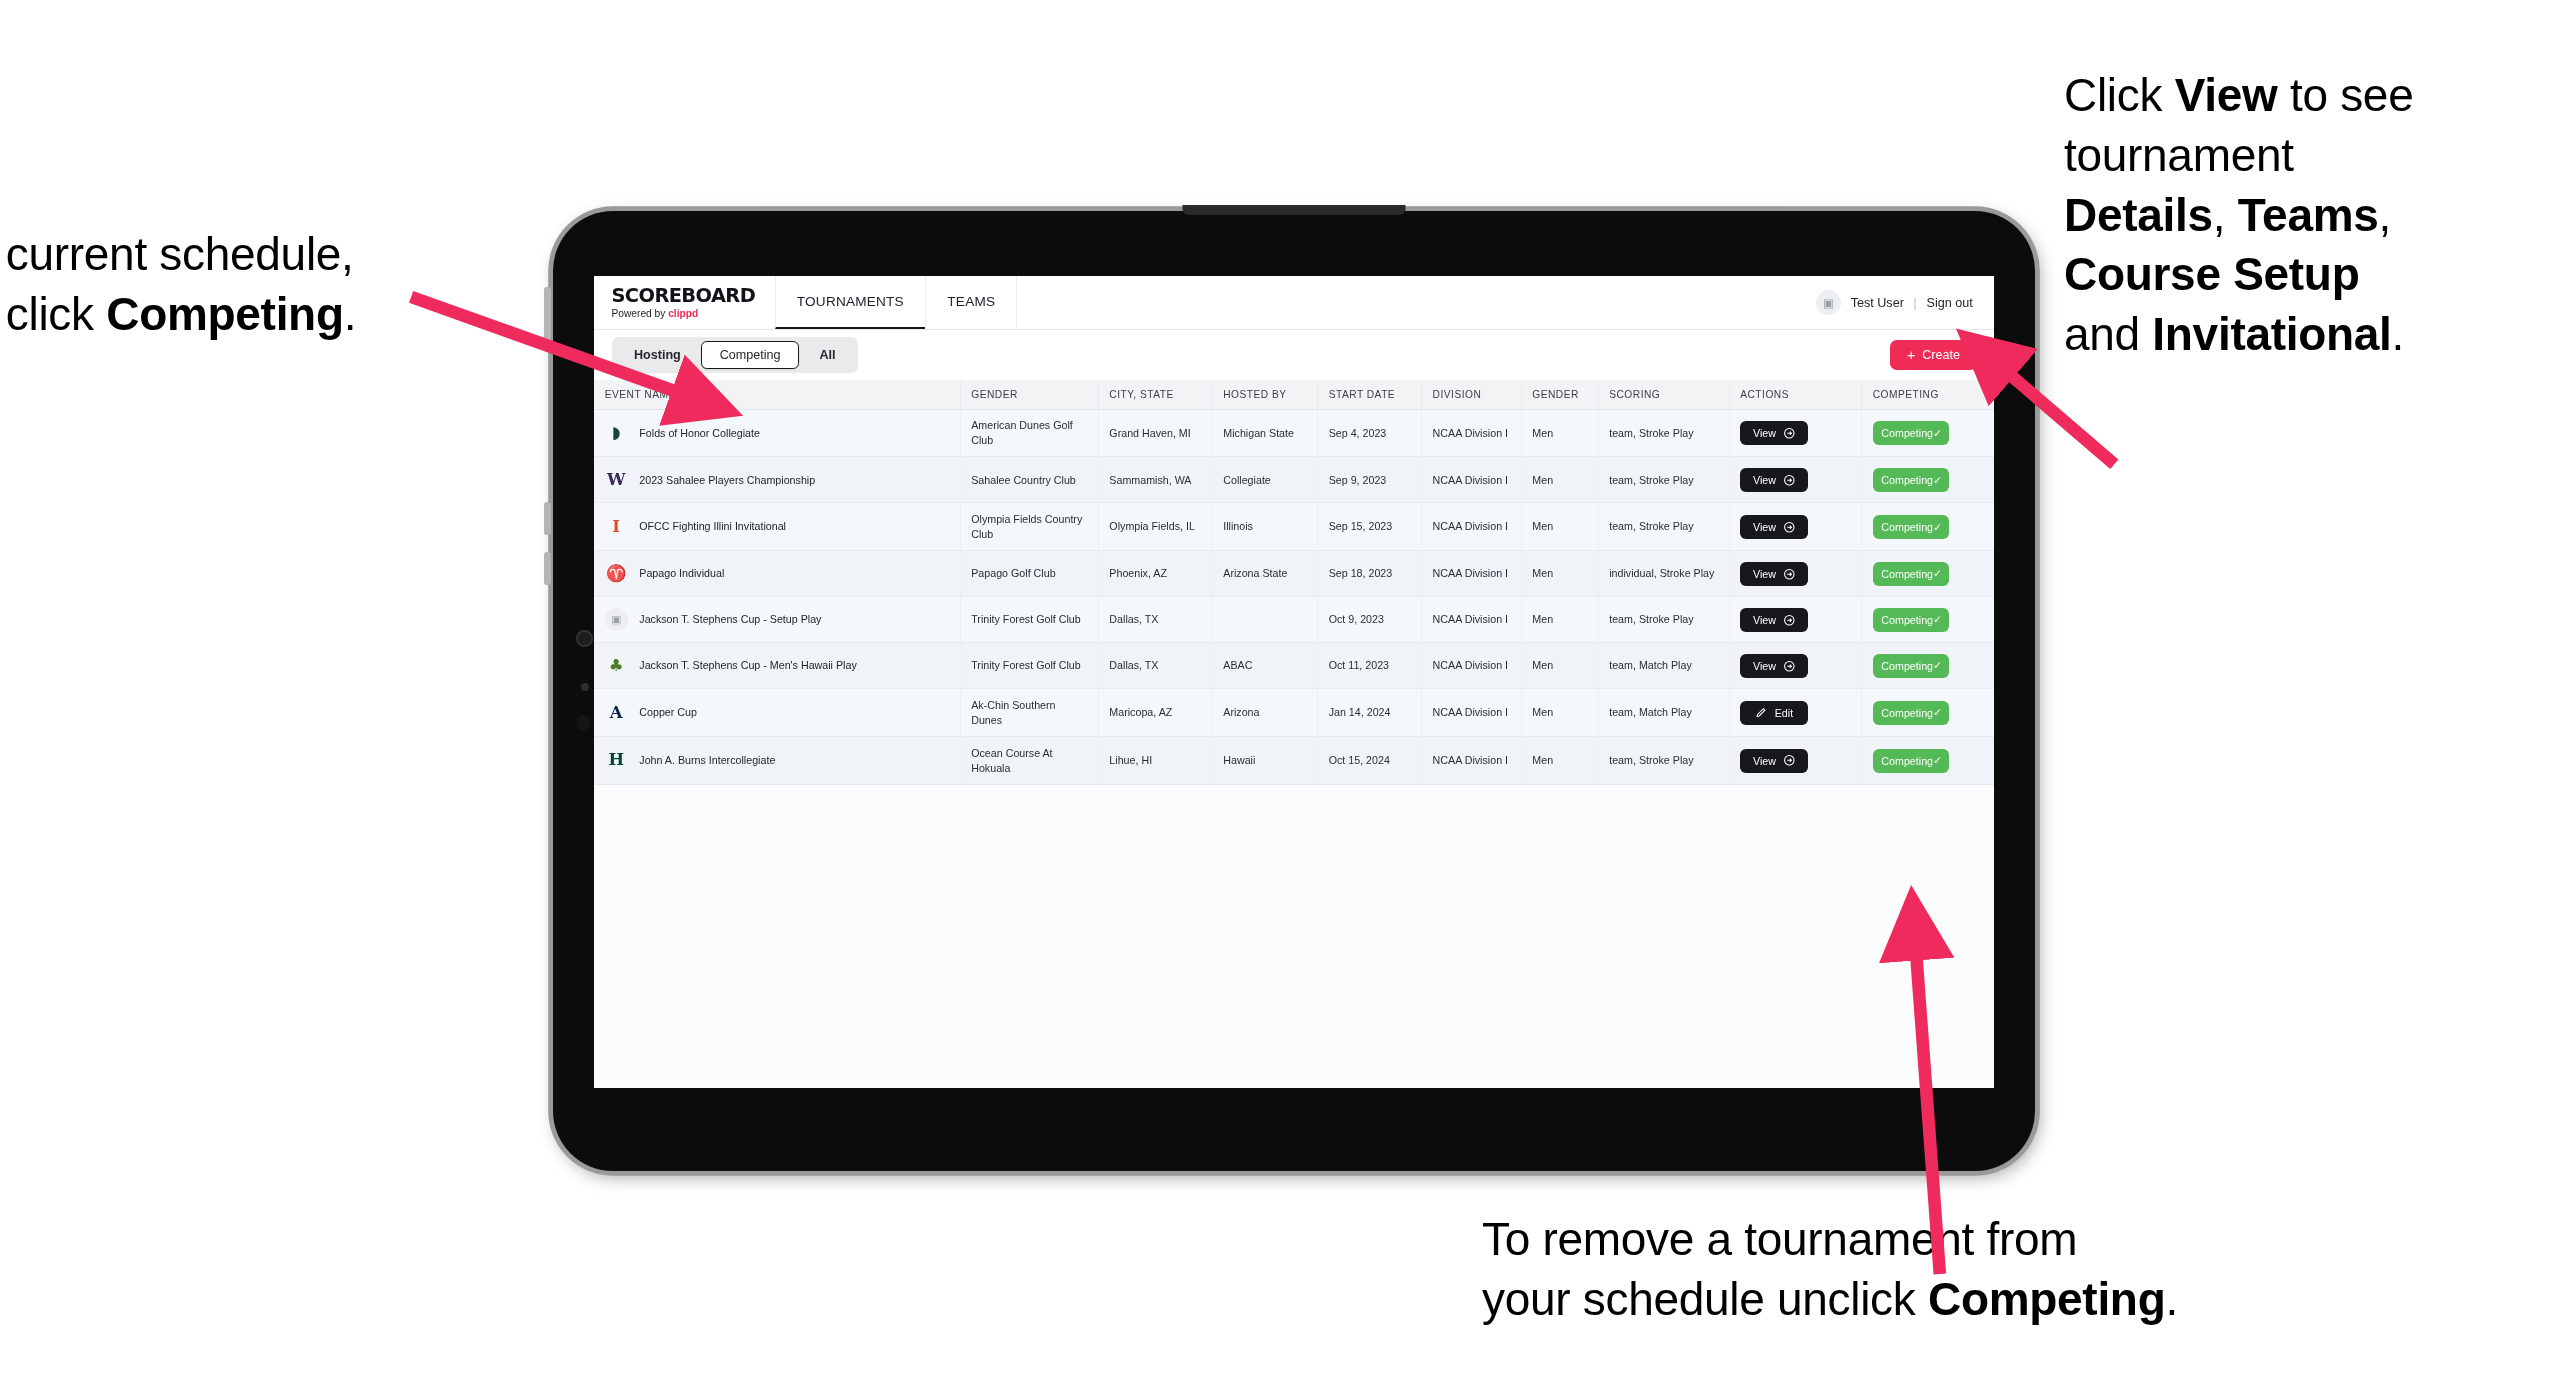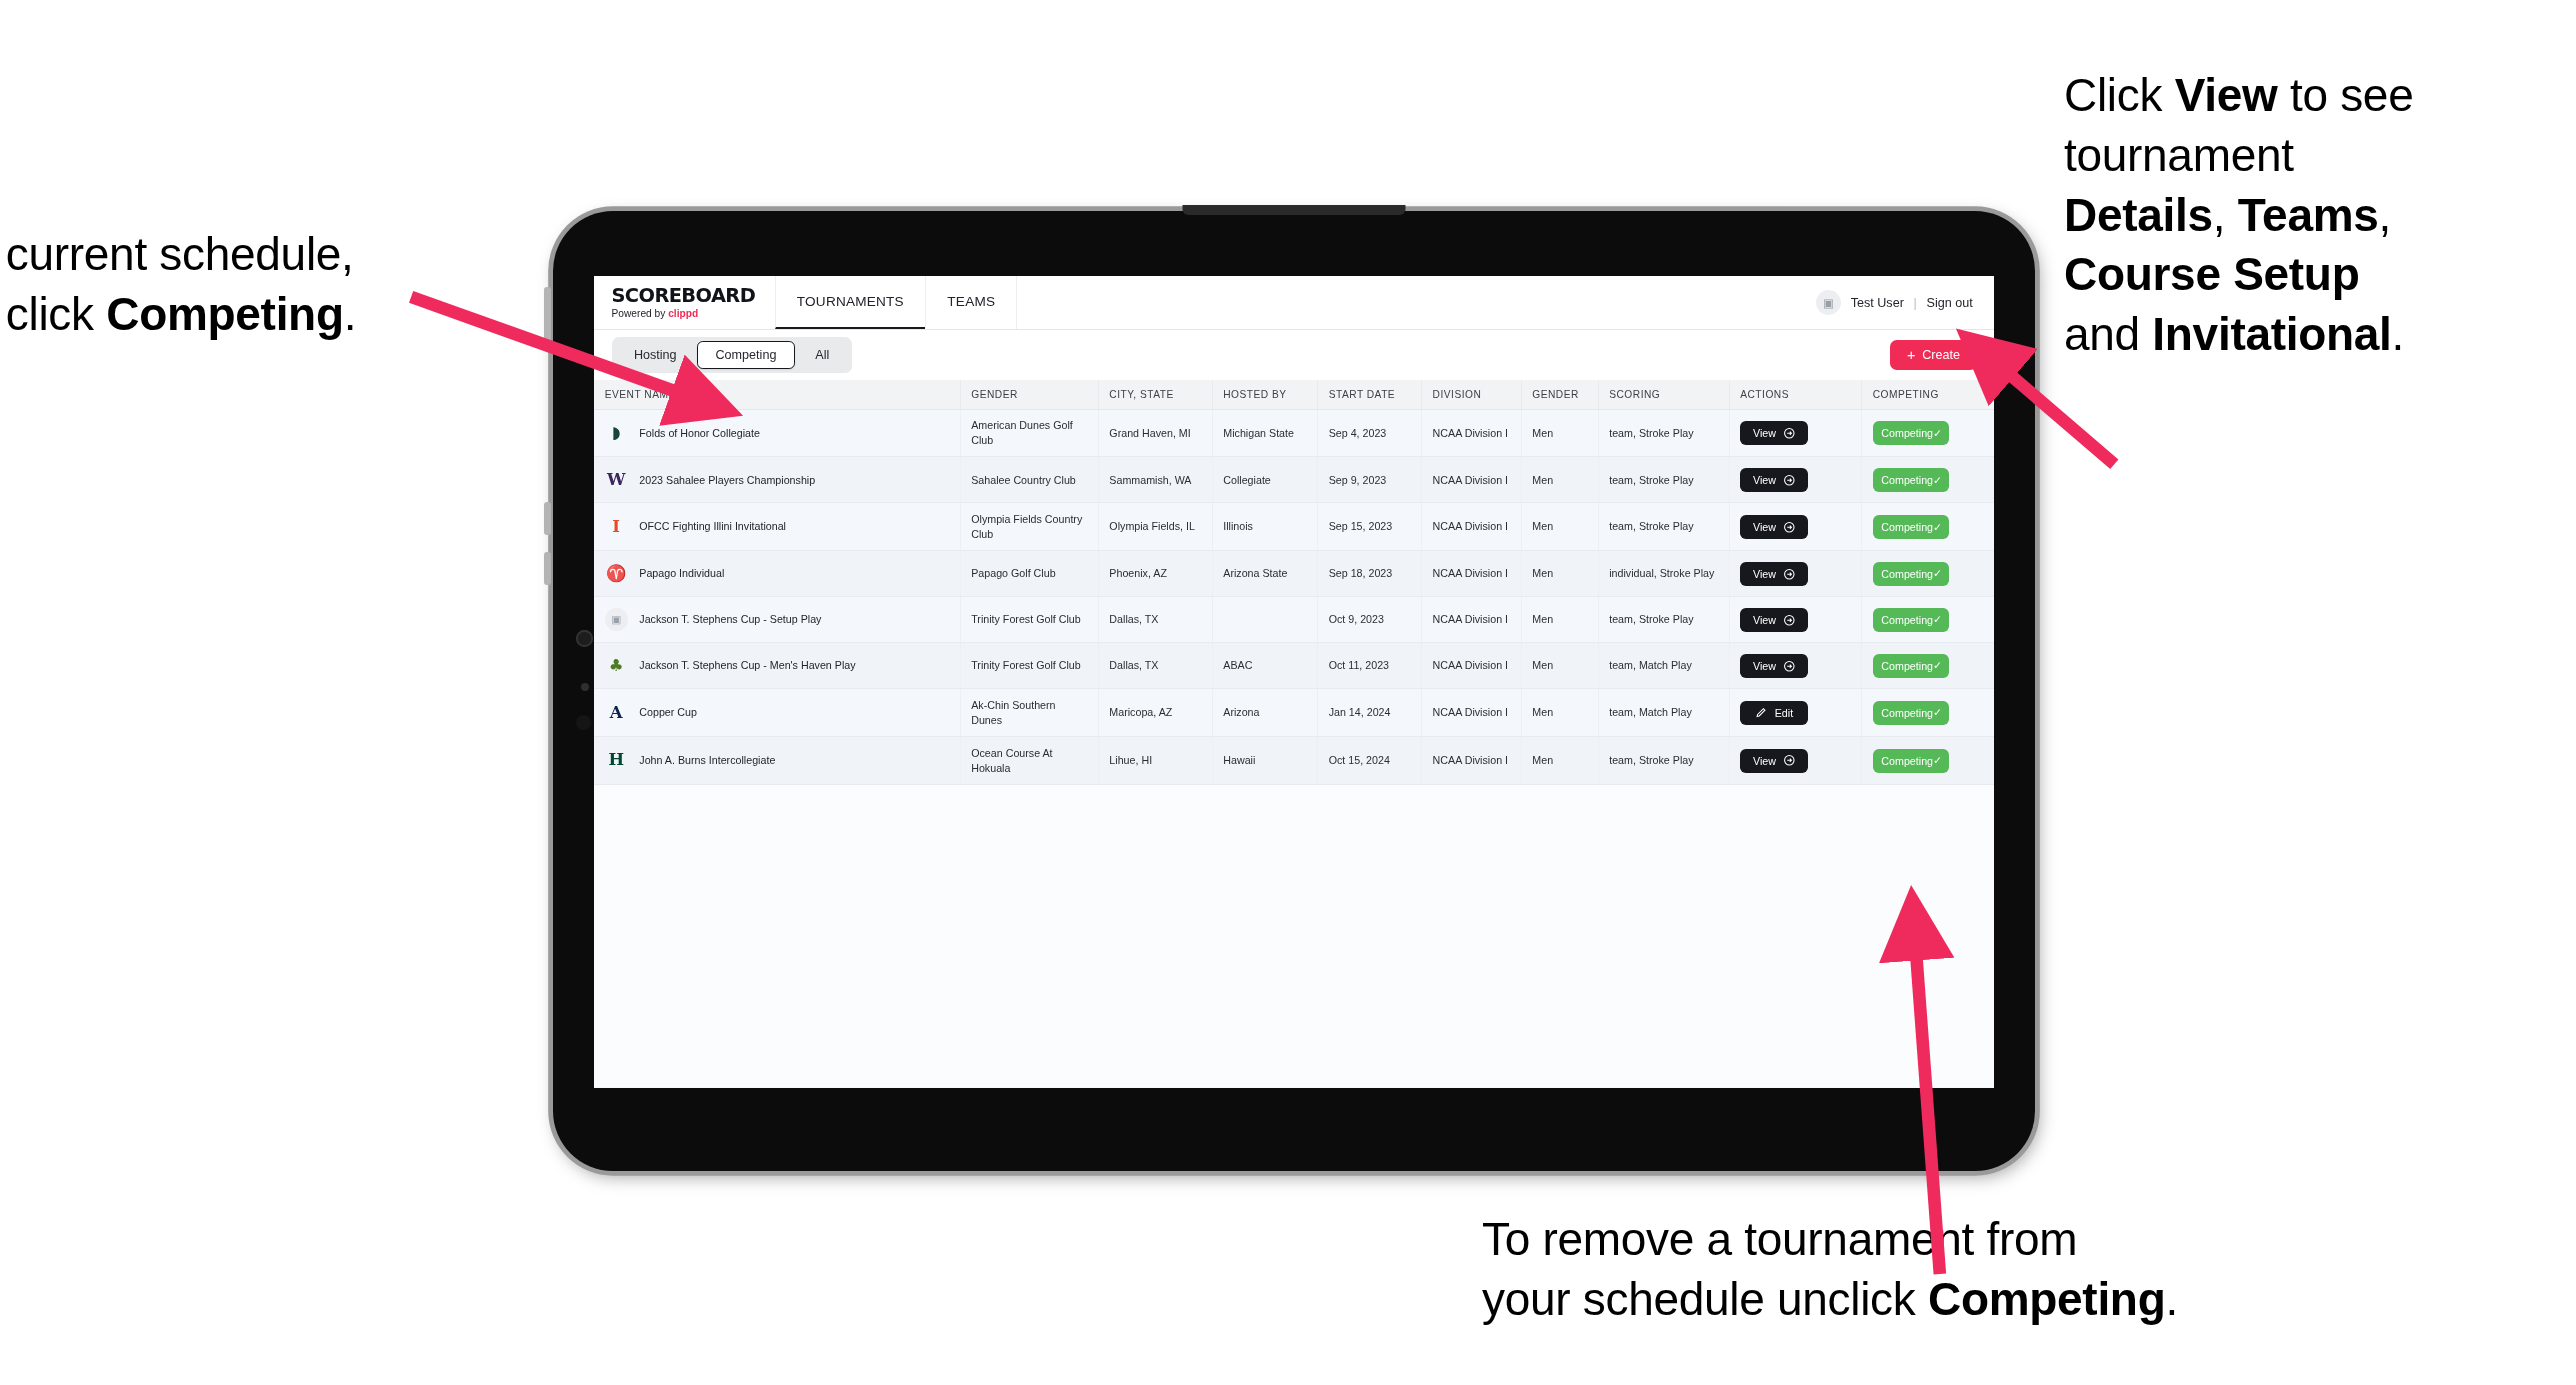--- a/index.html
+++ b/index.html
@@ -114,20 +114,21 @@
     padding: 0 17.5px;
   }
   #segmented {
     display: flex; align-items: center;
     background: #e9eaec; border-radius: 6.8px; padding: 3.9px; gap: 1.9px;
   }
   .seg {
     padding: 5.8px 17.5px; font-size: 12.6px; color: #26282d;
     border-radius: 5.8px; cursor: pointer; white-space: nowrap;
     border: 1.5px solid transparent;
+    font-weight: bold;
   }
   .seg.active {
     background: #ffffff; border-color: #16181d; font-weight: 400;
     box-shadow: 0 1px 1.9px rgba(0,0,0,.08);
   }
   #create-btn {
     display: flex; align-items: center; gap: 6.8px;
     background: #ef2b56; color: #fff;
     font-size: 12.6px; padding: 7.8px 16.5px; border-radius: 6.8px;
     cursor: pointer; border: none;
@@ -427,21 +428,21 @@
                   </button></td>
                 <td class="col-competing"><button class="btn-compete">
                     <span>Competing</span>
                     <span class="check">✓</span>
                   </button></td>
               </tr>
               <tr>
                 <td>
                   <div class="ev-cell">
                     <span class="logo" style="color:#4F7A28;background:transparent;">♣</span>
-                    <span class="ev-name">Jackson T. Stephens Cup - Men's Haven Play</span>
+                    <span class="ev-name">Jackson T. Stephens Cup - Men's Hawaii Play</span>
                   </div>
                 </td>
                 <td>Trinity Forest Golf Club</td>
                 <td>Dallas, TX</td>
                 <td>ABAC</td>
                 <td>Oct 11, 2023</td>
                 <td>NCAA Division I</td>
                 <td>Men</td>
                 <td>team, Match Play</td>
                 <td class="col-actions"><button class="btn-view">

